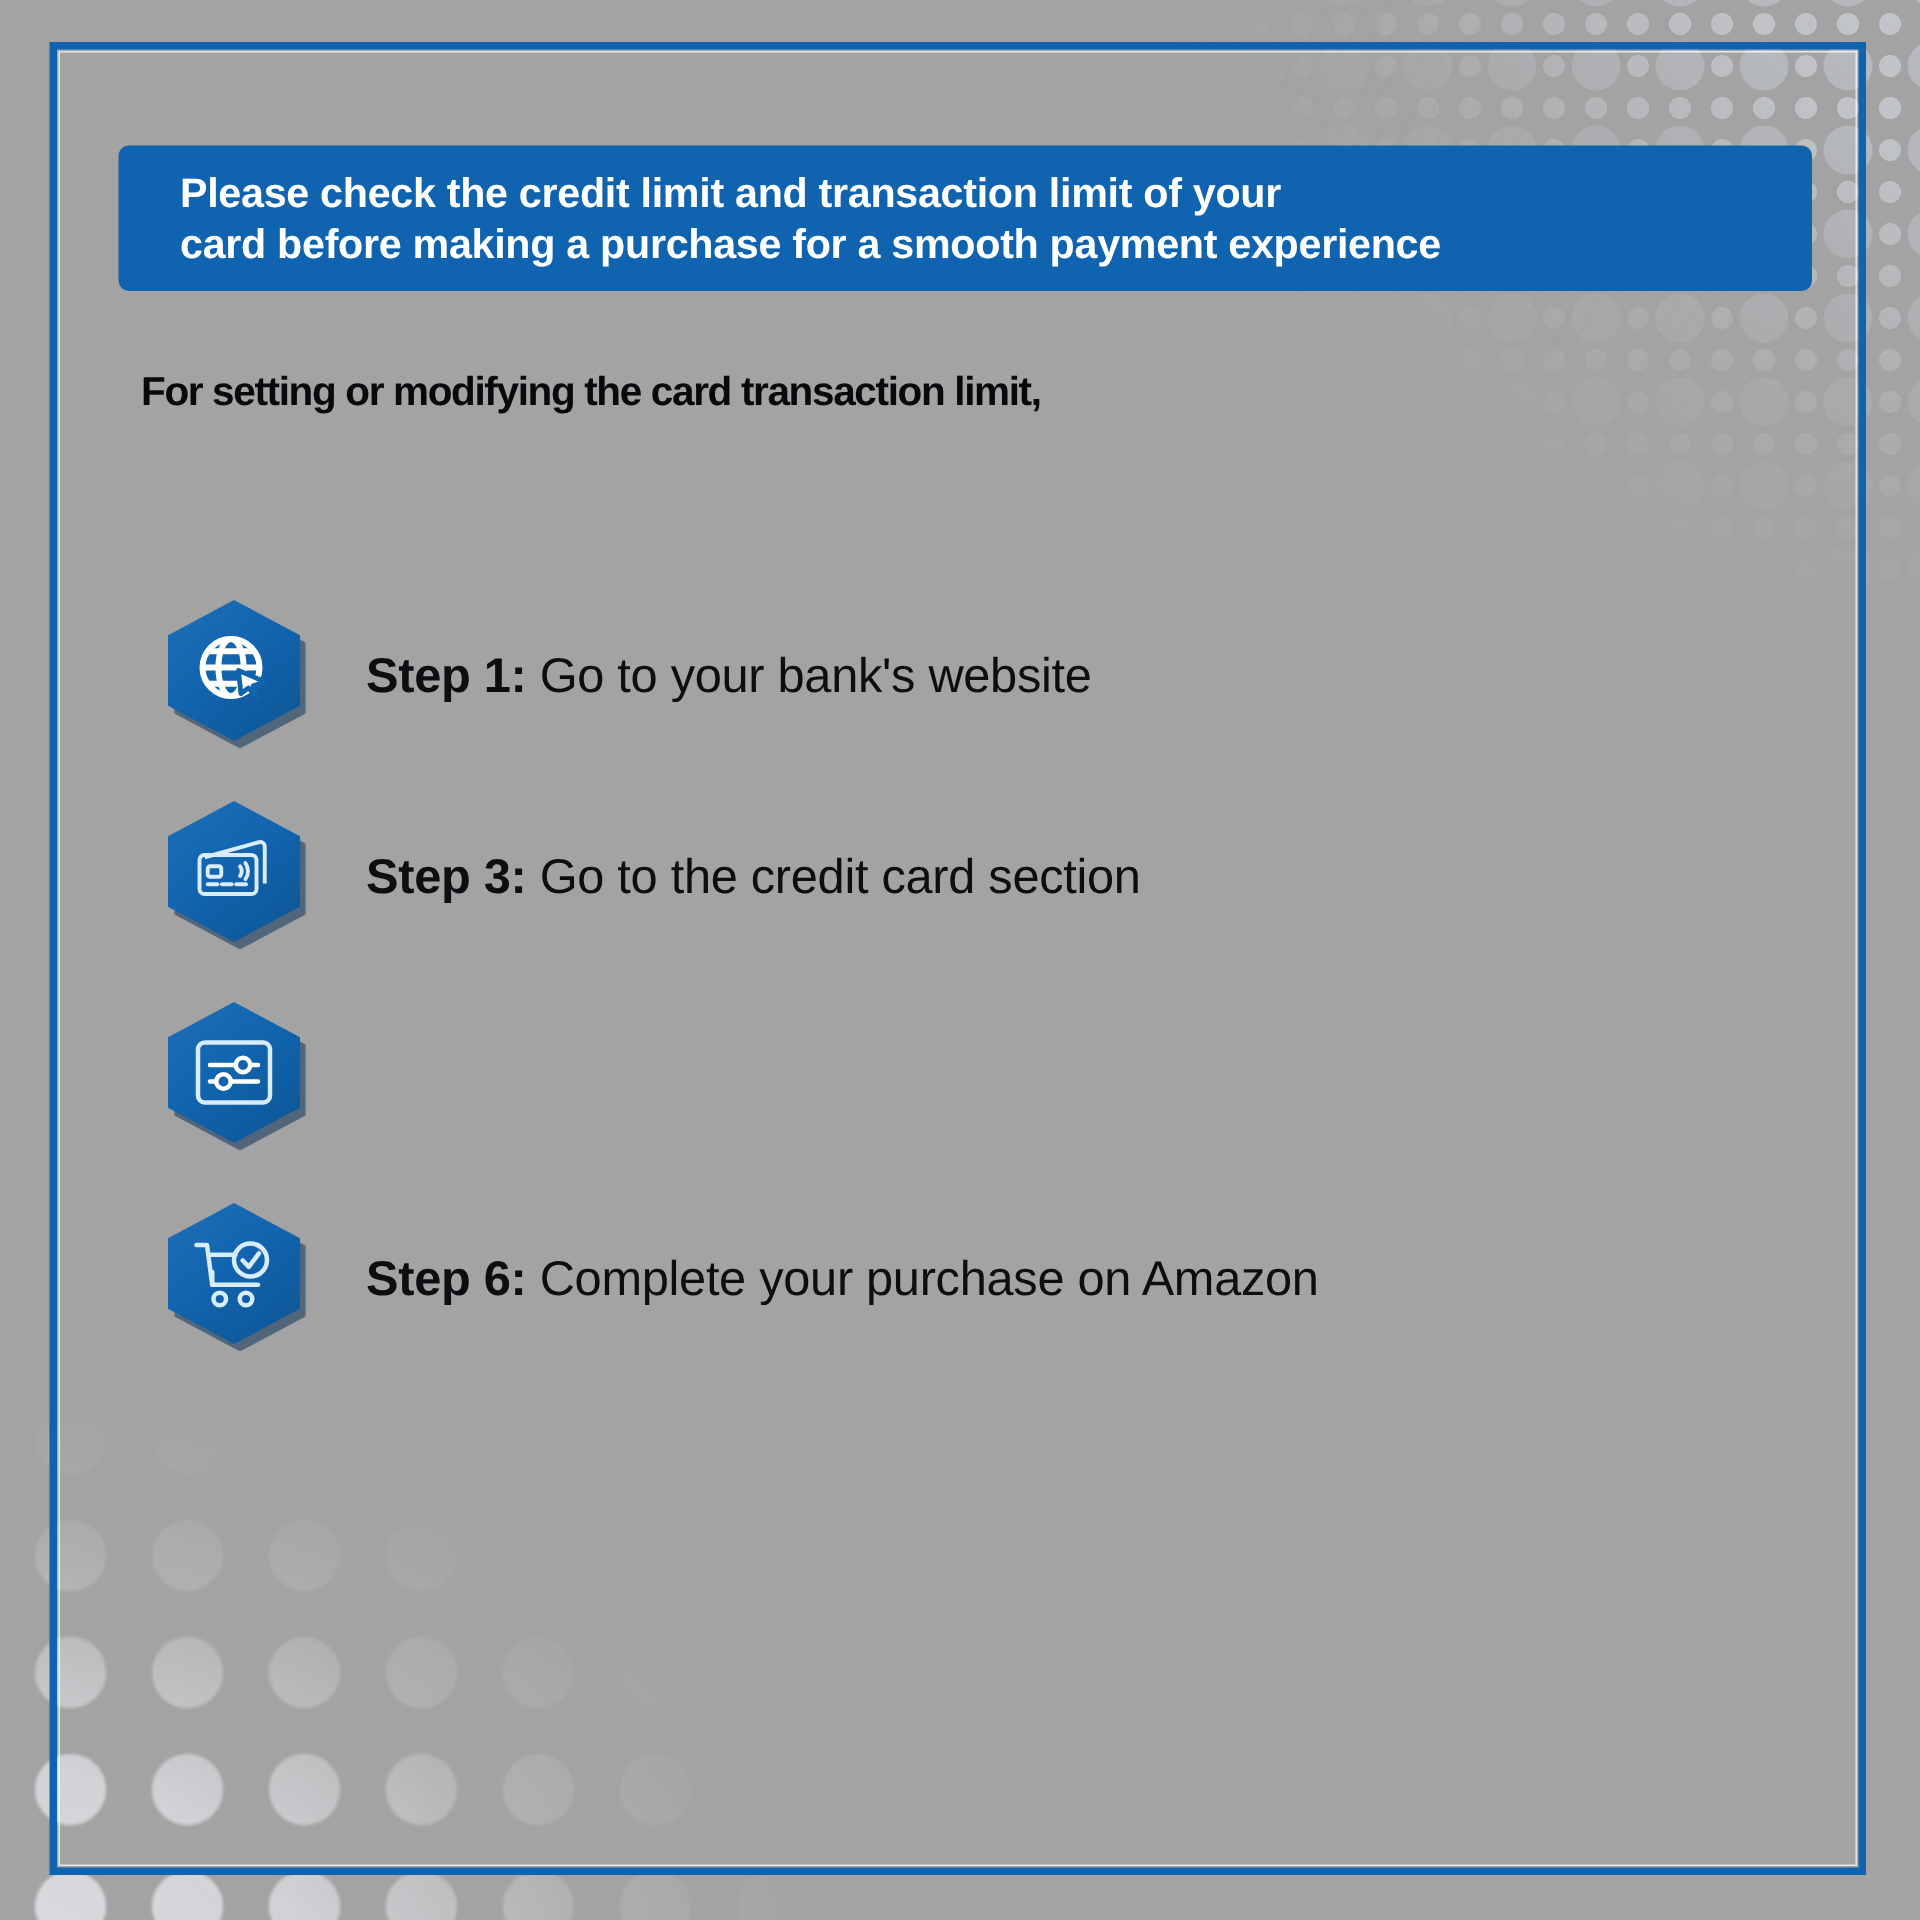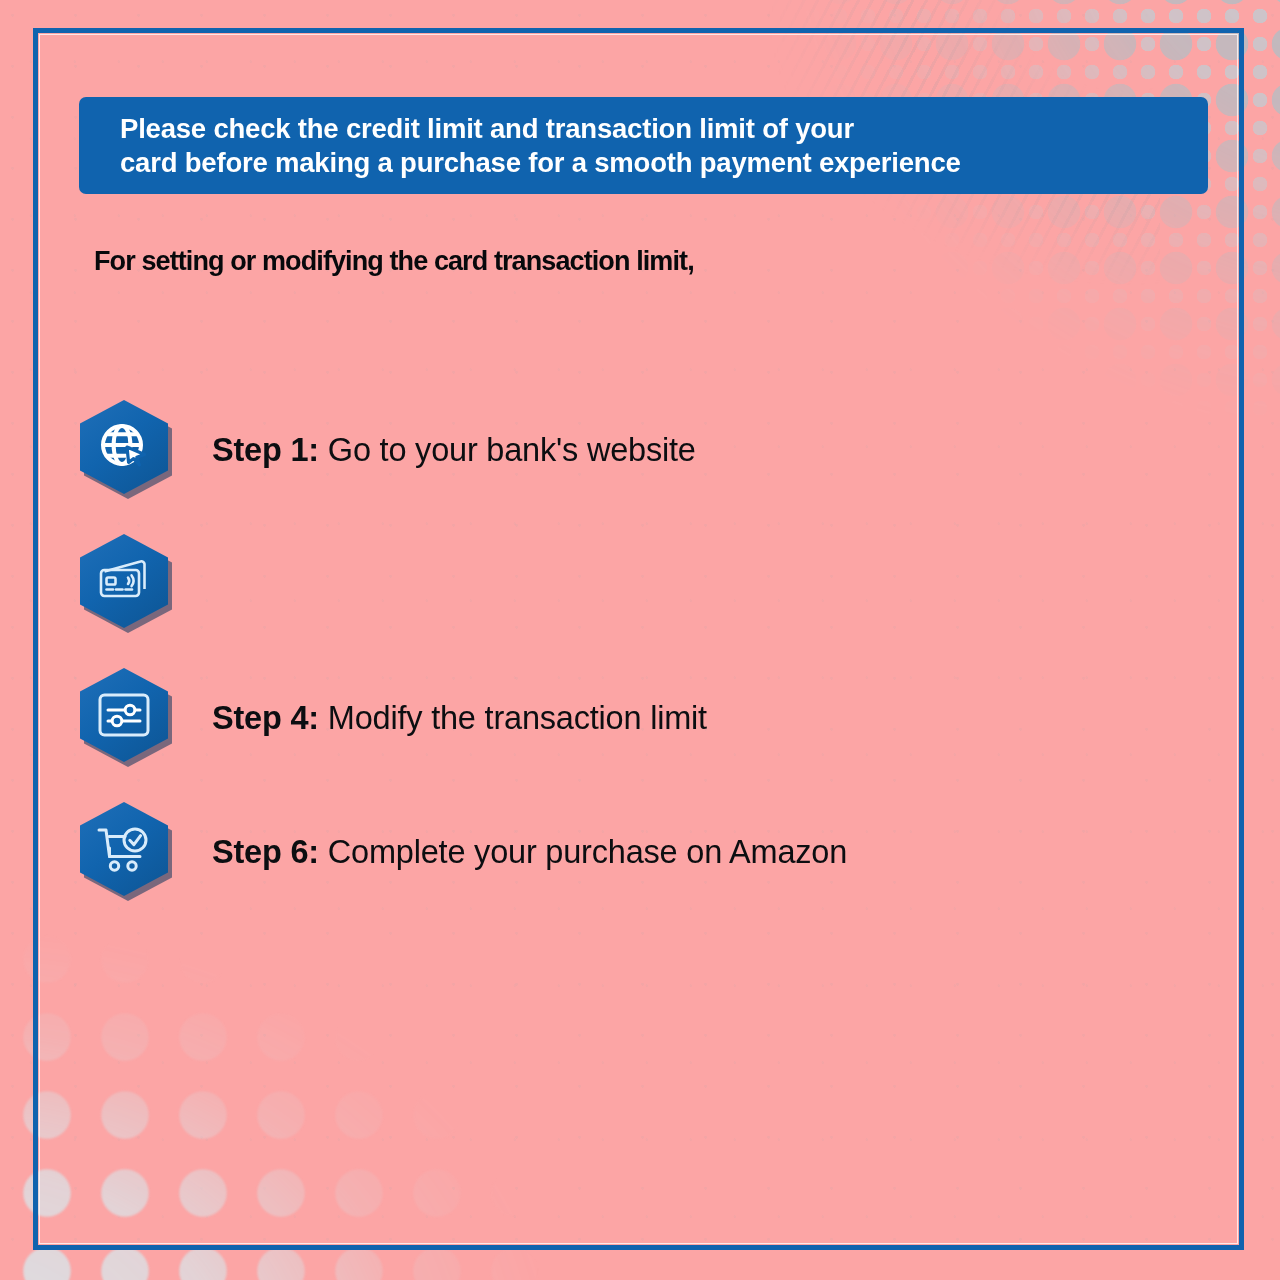--- a/index.html
+++ b/index.html
@@ -8,21 +8,21 @@
   html,body {
     width:1280px; height:1280px;
     background:#f4f5f7;
     font-family:"Liberation Sans", sans-serif;
     overflow:hidden;
   }
 
   #stage {
     position:relative;
     width:1280px; height:1280px;
-    background:#fca5a5;
+    background:#a3a3a3;
     overflow:hidden;
   }
 
   
   .dots {
     position:absolute;
     pointer-events:none;
   }
 
   
@@ -117,21 +117,21 @@
     color:#07090c;
     font-size:27px;
     font-weight:bold;
     letter-spacing:-.9px;
     white-space:nowrap;
   }
 
   
   .steps {
     position:absolute;
-    left:80px; top:383px;
+    left:112px; top:383px;
     width:1060px;
   }
   .step {
     position:relative;
     height:134px;
     display:flex;
     align-items:center;
   }
   .hex-wrap {
     position:relative;
@@ -233,42 +233,42 @@
               </g>
               <g stroke-linecap="round">
                 <path d="M32 21.5 A5.5 5.5 0 0 1 32 28"></path>
                 <path d="M35.6 19.4 A9 9 0 0 1 35.6 30.1"></path>
               </g>
             </g>
           </svg>
           </span>
         </div>
       </div>
+      <div class="step-text">
+        <span class="step-label">Step 3: </span>
+        <span class="step-desc">Go to the credit card section</span>
+      </div>
     </div>
 
     <div class="step">
       <div class="hex-wrap">
         <div class="hex-shadow"></div>
         <div class="hex">
           <span>
           <svg width="56" height="48" viewBox="0 0 56 48">
             <rect x="4" y="4" width="48" height="40" rx="4.5" fill="none" stroke="#d9ecfb" stroke-width="3"></rect>
             <g fill="none" stroke="#ffffff" stroke-width="3" stroke-linecap="round">
               <line x1="12" y1="19" x2="44" y2="19"></line>
               <line x1="12" y1="30" x2="44" y2="30"></line>
             </g>
             <circle cx="34" cy="19" r="4.8" fill="#1063ae" stroke="#ffffff" stroke-width="3"></circle>
             <circle cx="21" cy="30" r="4.8" fill="#1063ae" stroke="#ffffff" stroke-width="3"></circle>
           </svg>
           </span>
         </div>
-      </div>
-      <div class="step-text">
-        <span class="step-label">Step 4: </span>
-        <span class="step-desc">Modify the transaction limit</span>
       </div>
     </div>
 
 
     <div class="step">
       <div class="hex-wrap">
         <div class="hex-shadow"></div>
         <div class="hex">
           <span>
           <svg width="58" height="50" viewBox="0 0 58 50">

